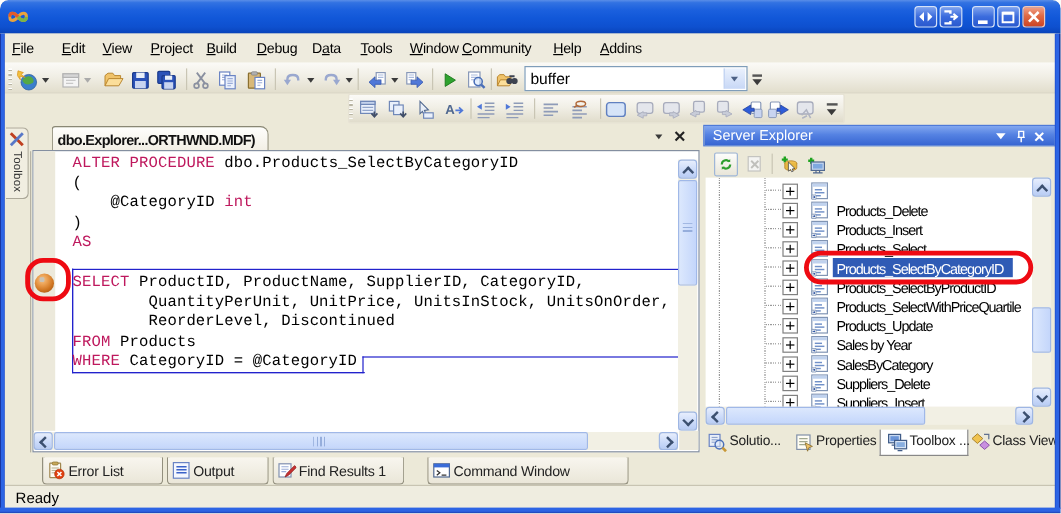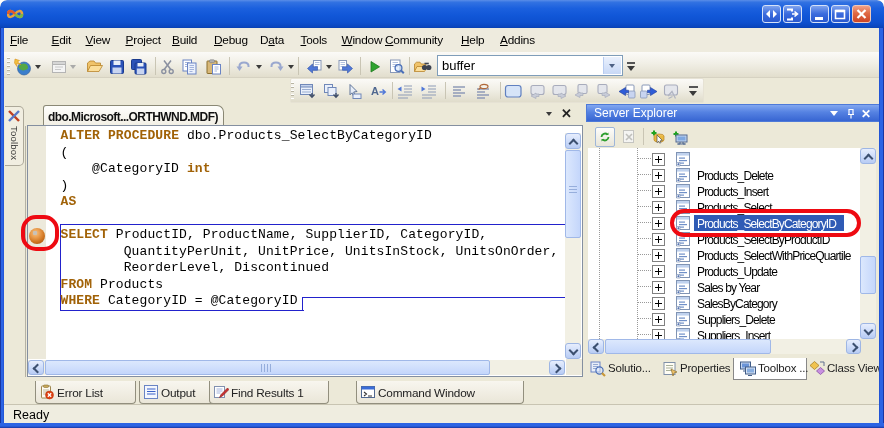--- a/index.html
+++ b/index.html
@@ -27,21 +27,21 @@
 #combo .btn{right:1px;top:1px;width:17px;height:17px;background:linear-gradient(180deg,#EAF1FD,#C8D8F6);border-left:1px solid #B8CCF0}
 
 #tbox{left:5px;top:106px;width:19px;height:60px;background:#F1EEE1;border:1px solid #ACA899;border-left:none;border-radius:0 5px 5px 0;box-sizing:border-box}
 #tbox .vt{left:3.5px;top:19px;font-size:9.5px;color:#333;writing-mode:vertical-rl;letter-spacing:0.2px}
 
 #tabdoc{left:43px;top:105px;width:179px;height:20px;background:linear-gradient(180deg,#FEFEFC,#F2EFE4);border:1px solid #8A8875;border-bottom:none;border-radius:3px 7px 0 0}
 #tabdoc .t{left:4px;top:3.5px;font-weight:bold;font-size:12px;letter-spacing:-0.55px;color:#111}
 #edframe{left:27px;top:125px;width:556px;height:252px;background:#fff;border:1px solid #848FA0;box-sizing:border-box}
 #edmargin{left:28px;top:126px;width:18px;height:233px;background:#ECE9DB}
 #code{left:60.5px;top:115px;font-family:"Liberation Mono",monospace;font-size:13px;line-height:16.5px;letter-spacing:0.1px;white-space:pre;color:#000}
-#code b{color:#a16207;font-weight:bold}
+#code b{color:#be185d;font-weight:normal}
 .bluebox{border:1px solid #2222CC;box-sizing:border-box}
 
 .sbtrack{background:#F2F0E4}
 .sbtn{background:linear-gradient(180deg,#E7EEFD 0%,#CCDBF9 55%,#B8CCF4 100%);border:1px solid #9EB6E4;border-radius:3px;box-sizing:border-box}
 .sthumb{background:linear-gradient(90deg,#DCE8FD,#C4D6FB);border:1px solid #A0B8E8;border-radius:2px;box-sizing:border-box}
 .sthumbh{background:linear-gradient(180deg,#DCE8FD,#C4D6FB);border:1px solid #A0B8E8;border-radius:2px;box-sizing:border-box}
 .chv{position:absolute;width:5px;height:5px;border-left:2px solid #3C5070;border-top:2px solid #3C5070}
 
 #septitle{left:586px;top:104px;width:294px;height:18px;background:linear-gradient(180deg,#82A7F0 0%,#5582E2 45%,#3765D2 100%);border:1px solid #4E7AD8;box-sizing:border-box}
 #septitle .t{left:7px;top:1px;color:#fff;font-size:12px}
@@ -303,21 +303,21 @@
 
   <div id="tbox" class="abs">
     <svg class="abs" style="left:2px;top:2px" width="14" height="14" viewBox="0 0 14 14">
       <path d="M2 2 L12 12" stroke="#C04020" stroke-width="2.4"></path>
       <path d="M12 2 L2 12" stroke="#5878C8" stroke-width="2.4"></path>
     </svg>
     <div class="abs vt">Toolbox</div>
   </div>
 
   <div id="tabdoc" class="abs">
-      <div class="abs t">dbo.Microsoft...ORTHWND.MDF)</div>
+      <div class="abs t">dbo.Explorer...ORTHWND.MDF)</div>
     </div>
   <div class="abs dda" style="left:546px;top:112px"></div>
   <div class="abs" style="left:561px;top:106px;font-size:13px;font-weight:bold;color:#222">✕</div>
 
   <div id="edframe" class="abs"></div>
   <div id="edmargin" class="abs"></div>
   <div class="abs" style="left:25px;top:126px;width:1px;height:251px;background:#B5B2A4"></div>
 
   <div class="abs bluebox" style="left:59.5px;top:224px;width:506px;height:74px;border-bottom:none"></div>
   <div class="abs bluebox" style="left:59.5px;top:224px;width:243px;height:87px;border-top:none;border-right:none"></div>
@@ -592,21 +592,21 @@
       <path d="M8.8 9.3 l3.4 3.4 M12.2 9.3 l-3.4 3.4" stroke="#fff" stroke-width="1.3"></path>
     </svg>
   </div>
   <div class="abs btab" style="left:139px;width:85px">
       <div class="t" style="left:21px">Output</div>
     <svg class="abs" style="left:3px;top:3px" width="16" height="16" viewBox="0 0 16 16">
       <rect x="1.5" y="1.5" width="13" height="13" fill="#F4F7FE" stroke="#6A84C4"></rect>
       <path d="M4 5 h8.5 M4 7.5 h8.5 M4 10 h8.5" stroke="#3A62C8" stroke-width="1.2"></path>
     </svg>
   </div>
-  <div class="abs btab" style="left:209px;width:120px">
+  <div class="abs btab" style="left:227px;width:110px">
       <div class="t" style="left:21px">Find Results 1</div>
     <svg class="abs" style="left:3px;top:3px" width="16" height="16" viewBox="0 0 16 16">
       <rect x="1.5" y="2.5" width="10" height="11" fill="#FFF" stroke="#8090B0"></rect>
       <path d="M3.5 5 h6 M3.5 7 h6 M3.5 9 h4" stroke="#9AACD8" stroke-width="0.9"></path>
       <path d="M14.5 4 L8 10.5 l-1.5 3 3-1.5 6.5-6.5z" fill="#C83030" stroke="#882020" stroke-width="0.6"></path>
     </svg>
   </div>
   <div class="abs btab" style="left:356px;width:168px">
       <div class="t" style="left:21px">Command Window</div>
     <svg class="abs" style="left:3px;top:3px" width="16" height="16" viewBox="0 0 16 16">

